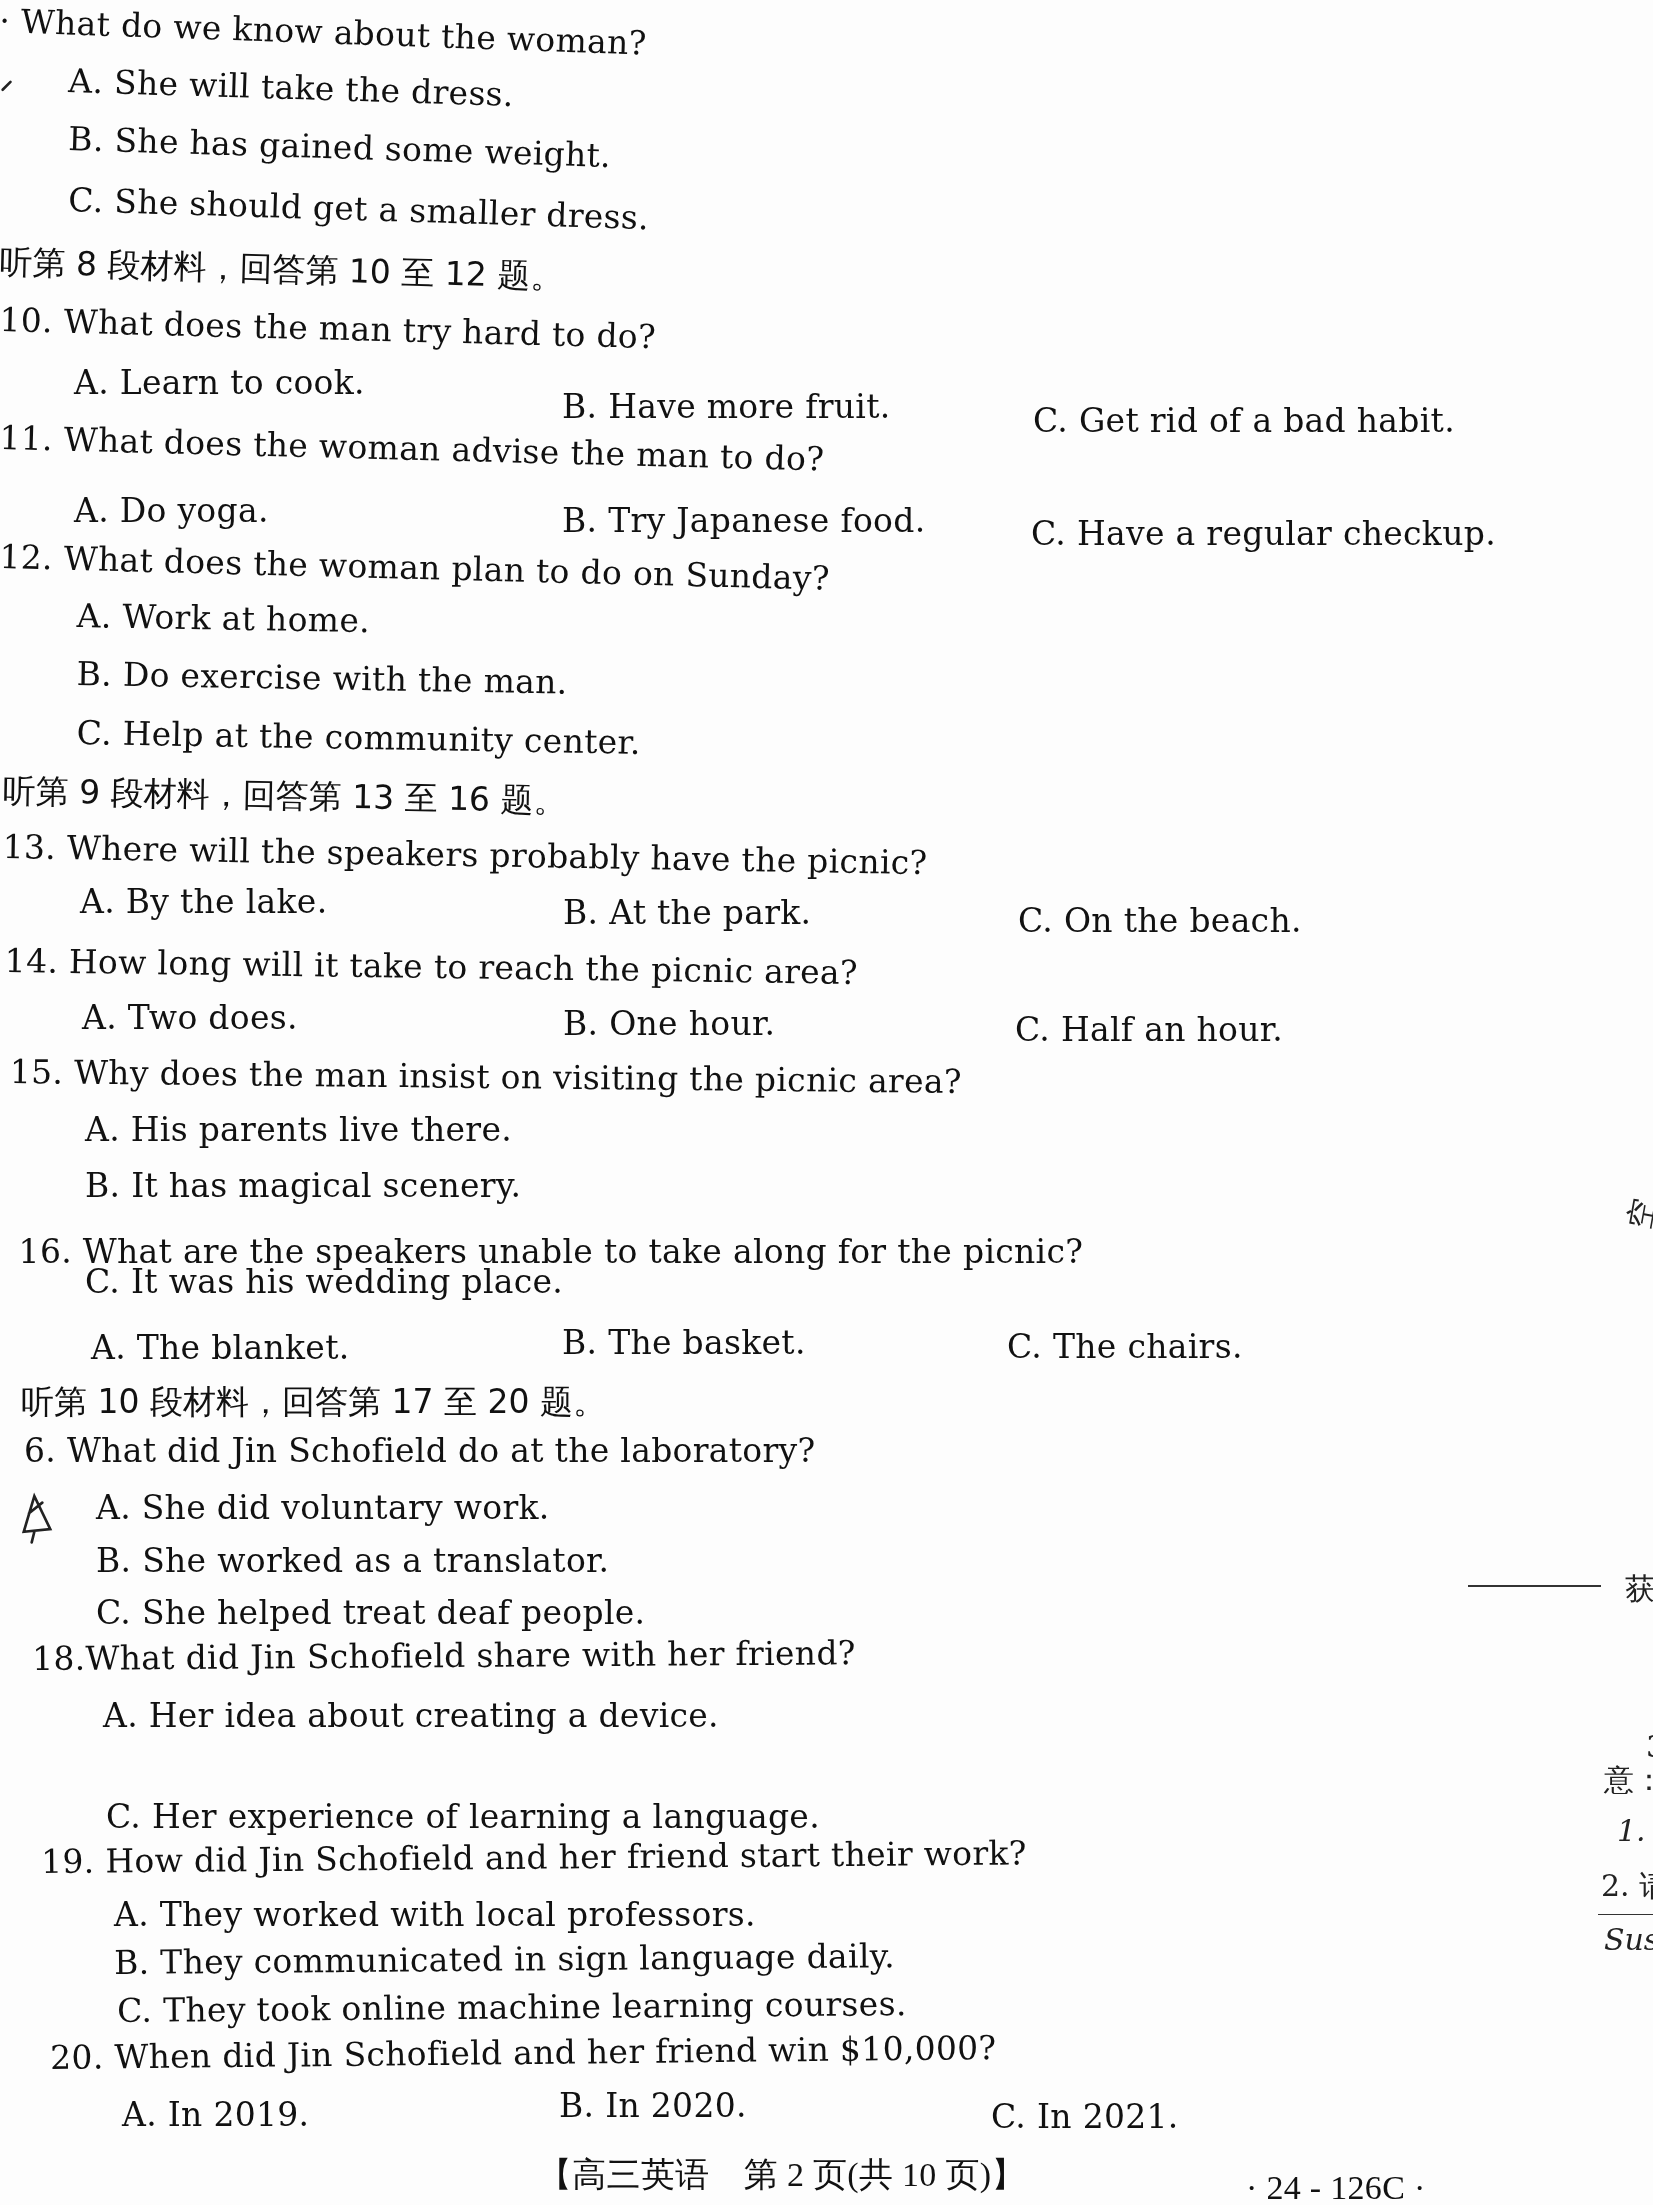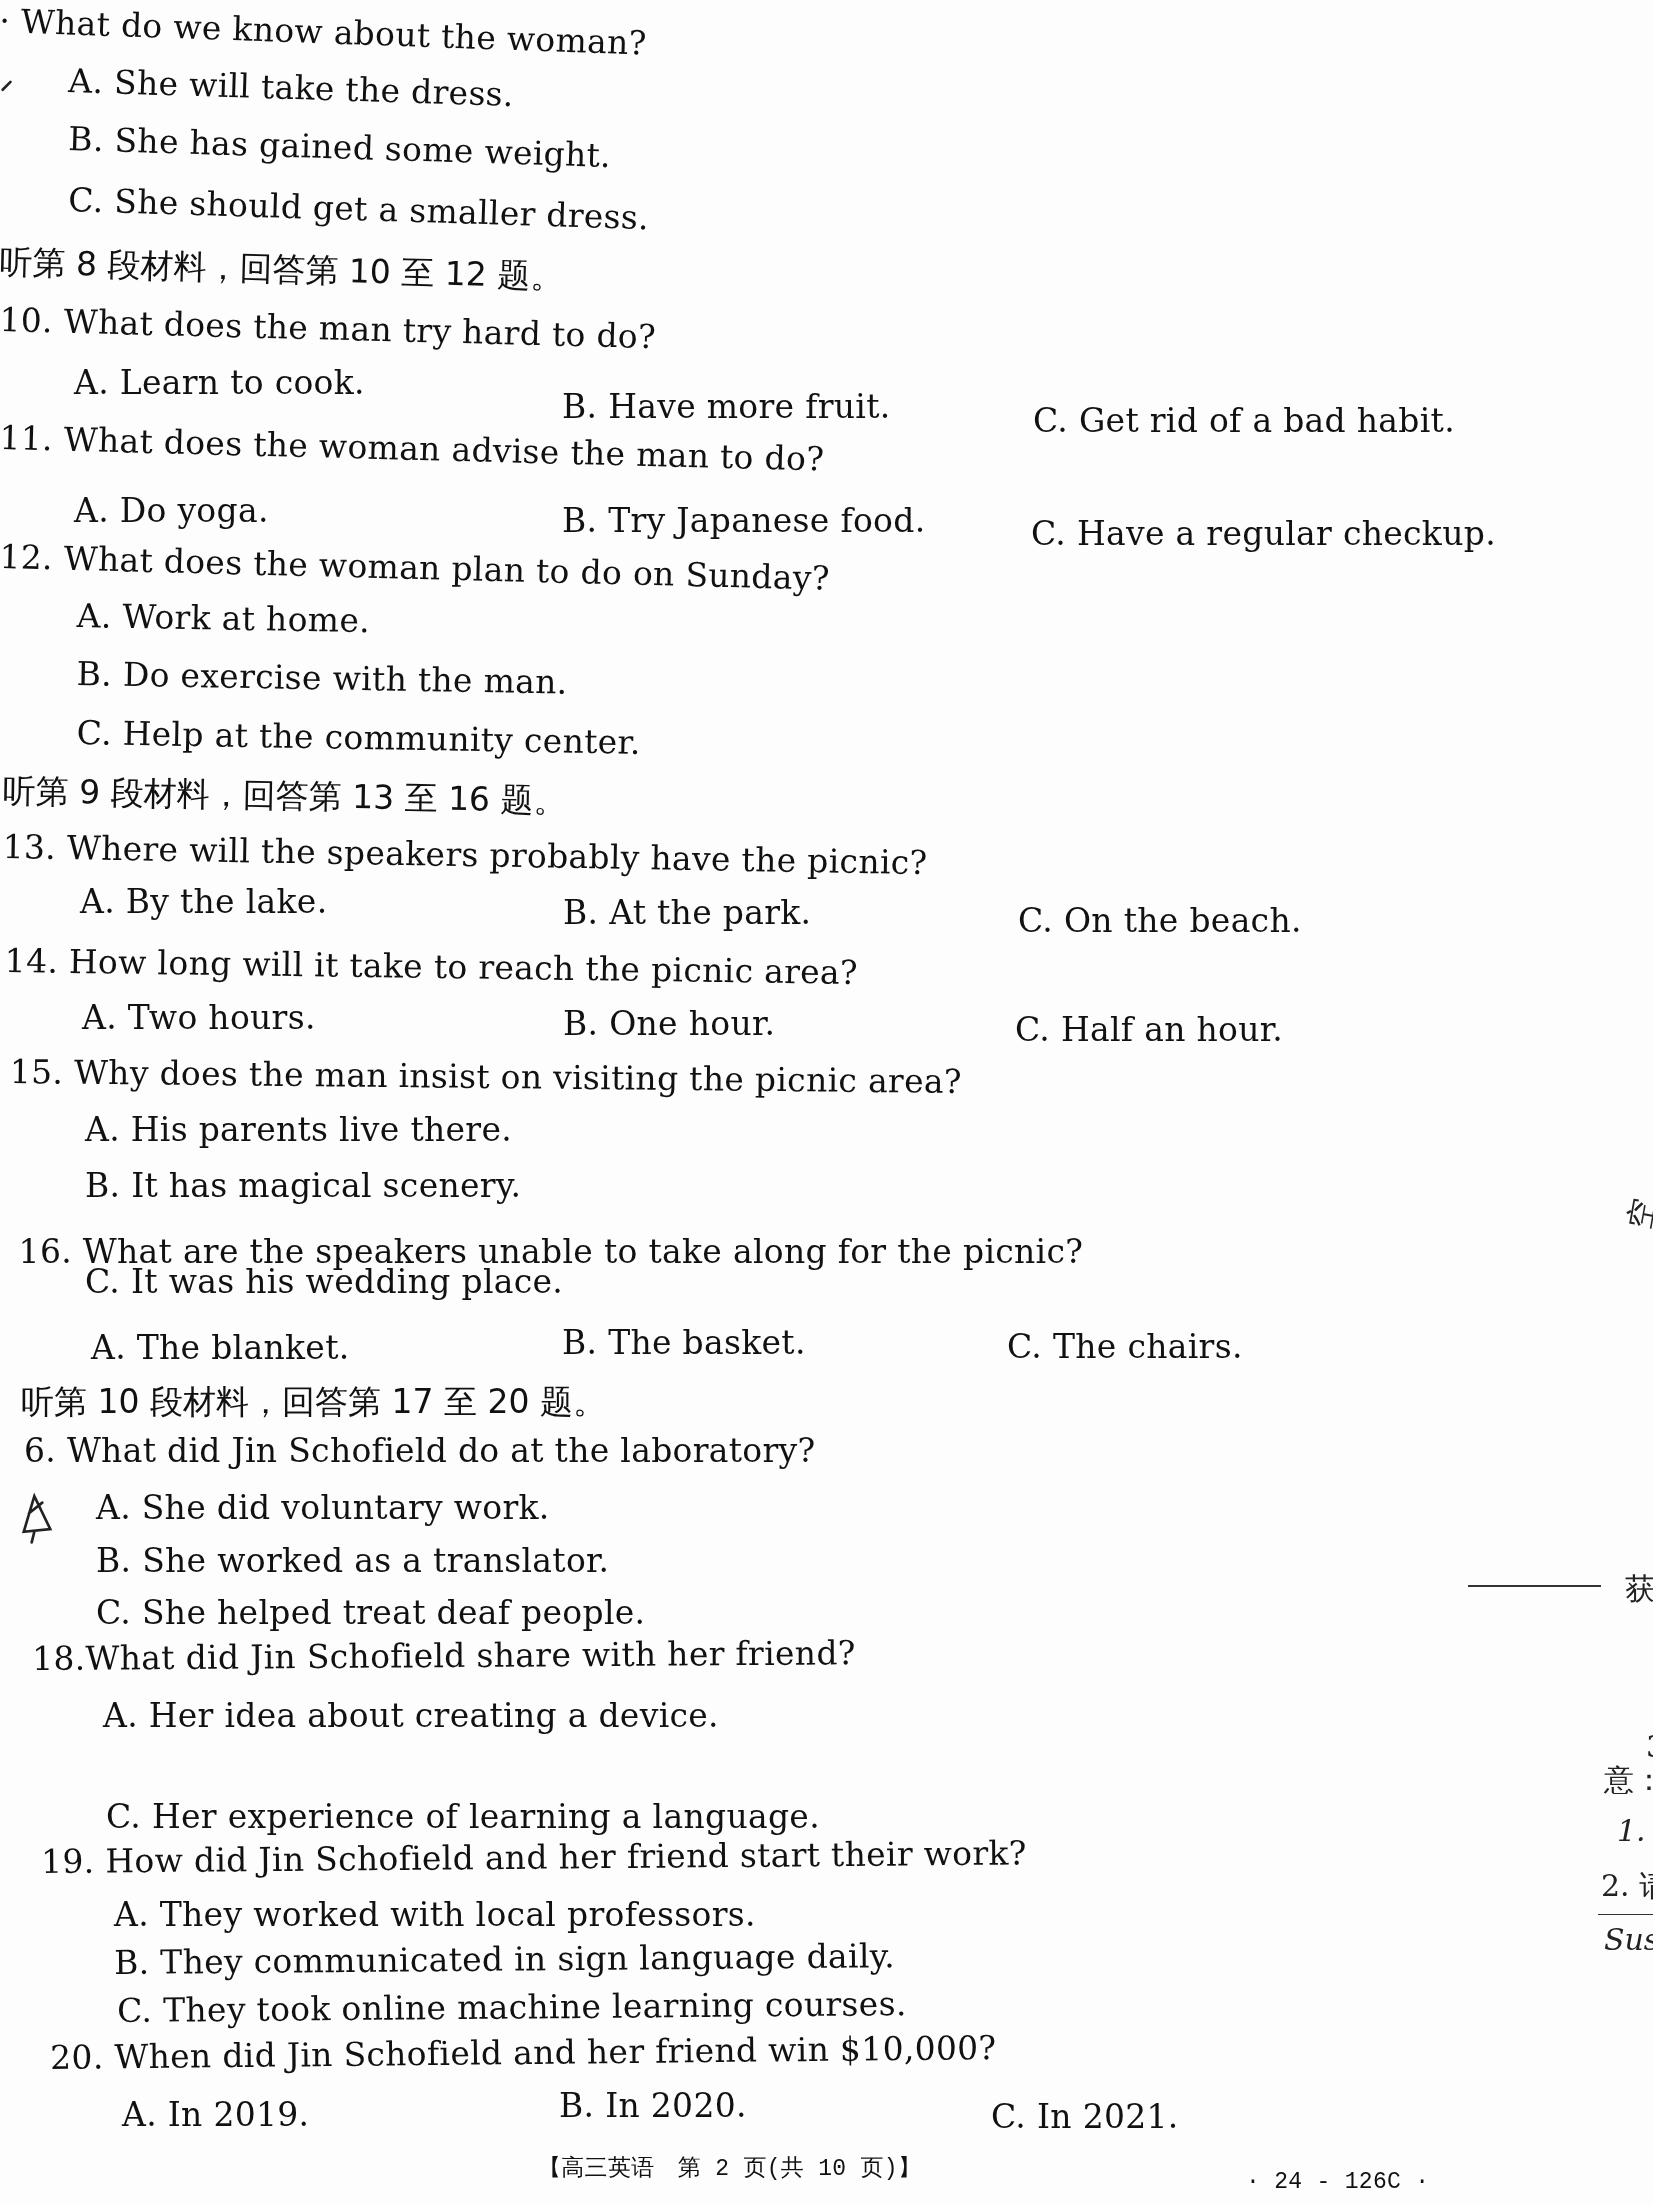--- a/index.html
+++ b/index.html
@@ -5,21 +5,21 @@
     html, body { margin: 0; padding: 0; }
     body {
       width: 1654px; height: 2205px; background: #fdfdfd; position: relative; overflow: hidden;
       font-family: "DejaVu Serif", "Liberation Serif", serif; color: #111;
     }
     .page { position: absolute; inset: 0; }
     .line { position: absolute; white-space: nowrap; font-size: 33px; line-height: 1; letter-spacing: 0.3px; }
     .q { font-size: 33px; }
     .opt { font-size: 33px; }
     .sec { font-size: 33px; font-family: "DejaVu Sans", "Liberation Sans", sans-serif; letter-spacing: 0; }
-    .foot { font-size: 23px; font-family: Liberation Mono, monospace; }
+    .foot { font-size: 34px; font-family: Liberation Serif, serif; }
     .edge { position: absolute; font-size: 30px; color: #222; white-space: nowrap; font-family: "DejaVu Serif", serif; }
     .mark { position: absolute; }
     .rule { position: absolute; height: 1.6px; background: #333; }
   </style>
 </head>
 <body>
 
 <div class="page">
 
   <div class="line q" style="left:0px;top:4.2px;transform:rotate(2deg);transform-origin:left top;">
@@ -57,21 +57,21 @@
   <div class="line q" style="left:2.7px;top:830px;transform:rotate(1deg);transform-origin:left top;">
     <span>13.</span> <span>Where will the speakers probably have the picnic?</span>
   </div>
   <div class="line opt" style="left:80px;top:885px;">A. By the lake.</div>
   <div class="line opt" style="left:563px;top:896px;">B. At the park.</div>
   <div class="line opt" style="left:1018px;top:904px;">C. On the beach.</div>
 
   <div class="line q" style="left:5.3px;top:944px;transform:rotate(0.8deg);transform-origin:left top;">
     <span>14.</span> <span>How long will it take to reach the picnic area?</span>
   </div>
-  <div class="line opt" style="left:82px;top:1001px;">A. Two hours.</div>
+  <div class="line opt" style="left:82px;top:1001px;">A. Two does.</div>
   <div class="line opt" style="left:563px;top:1007px;">B. One hour.</div>
   <div class="line opt" style="left:1015px;top:1013px;">C. Half an hour.</div>
 
   <div class="line q" style="left:9.5px;top:1055px;transform:rotate(0.6deg);transform-origin:left top;">
     <span>15.</span> <span>Why does the man insist on visiting the picnic area?</span>
   </div>
   <div class="line opt" style="left:85px;top:1113px;">A. His parents live there.</div>
   <div class="line opt" style="left:85px;top:1169px;">B. It has magical scenery.</div>
   <div class="line opt" style="left:85px;top:1223px;margin-top:42px;">C. It was his wedding place.</div>
 

